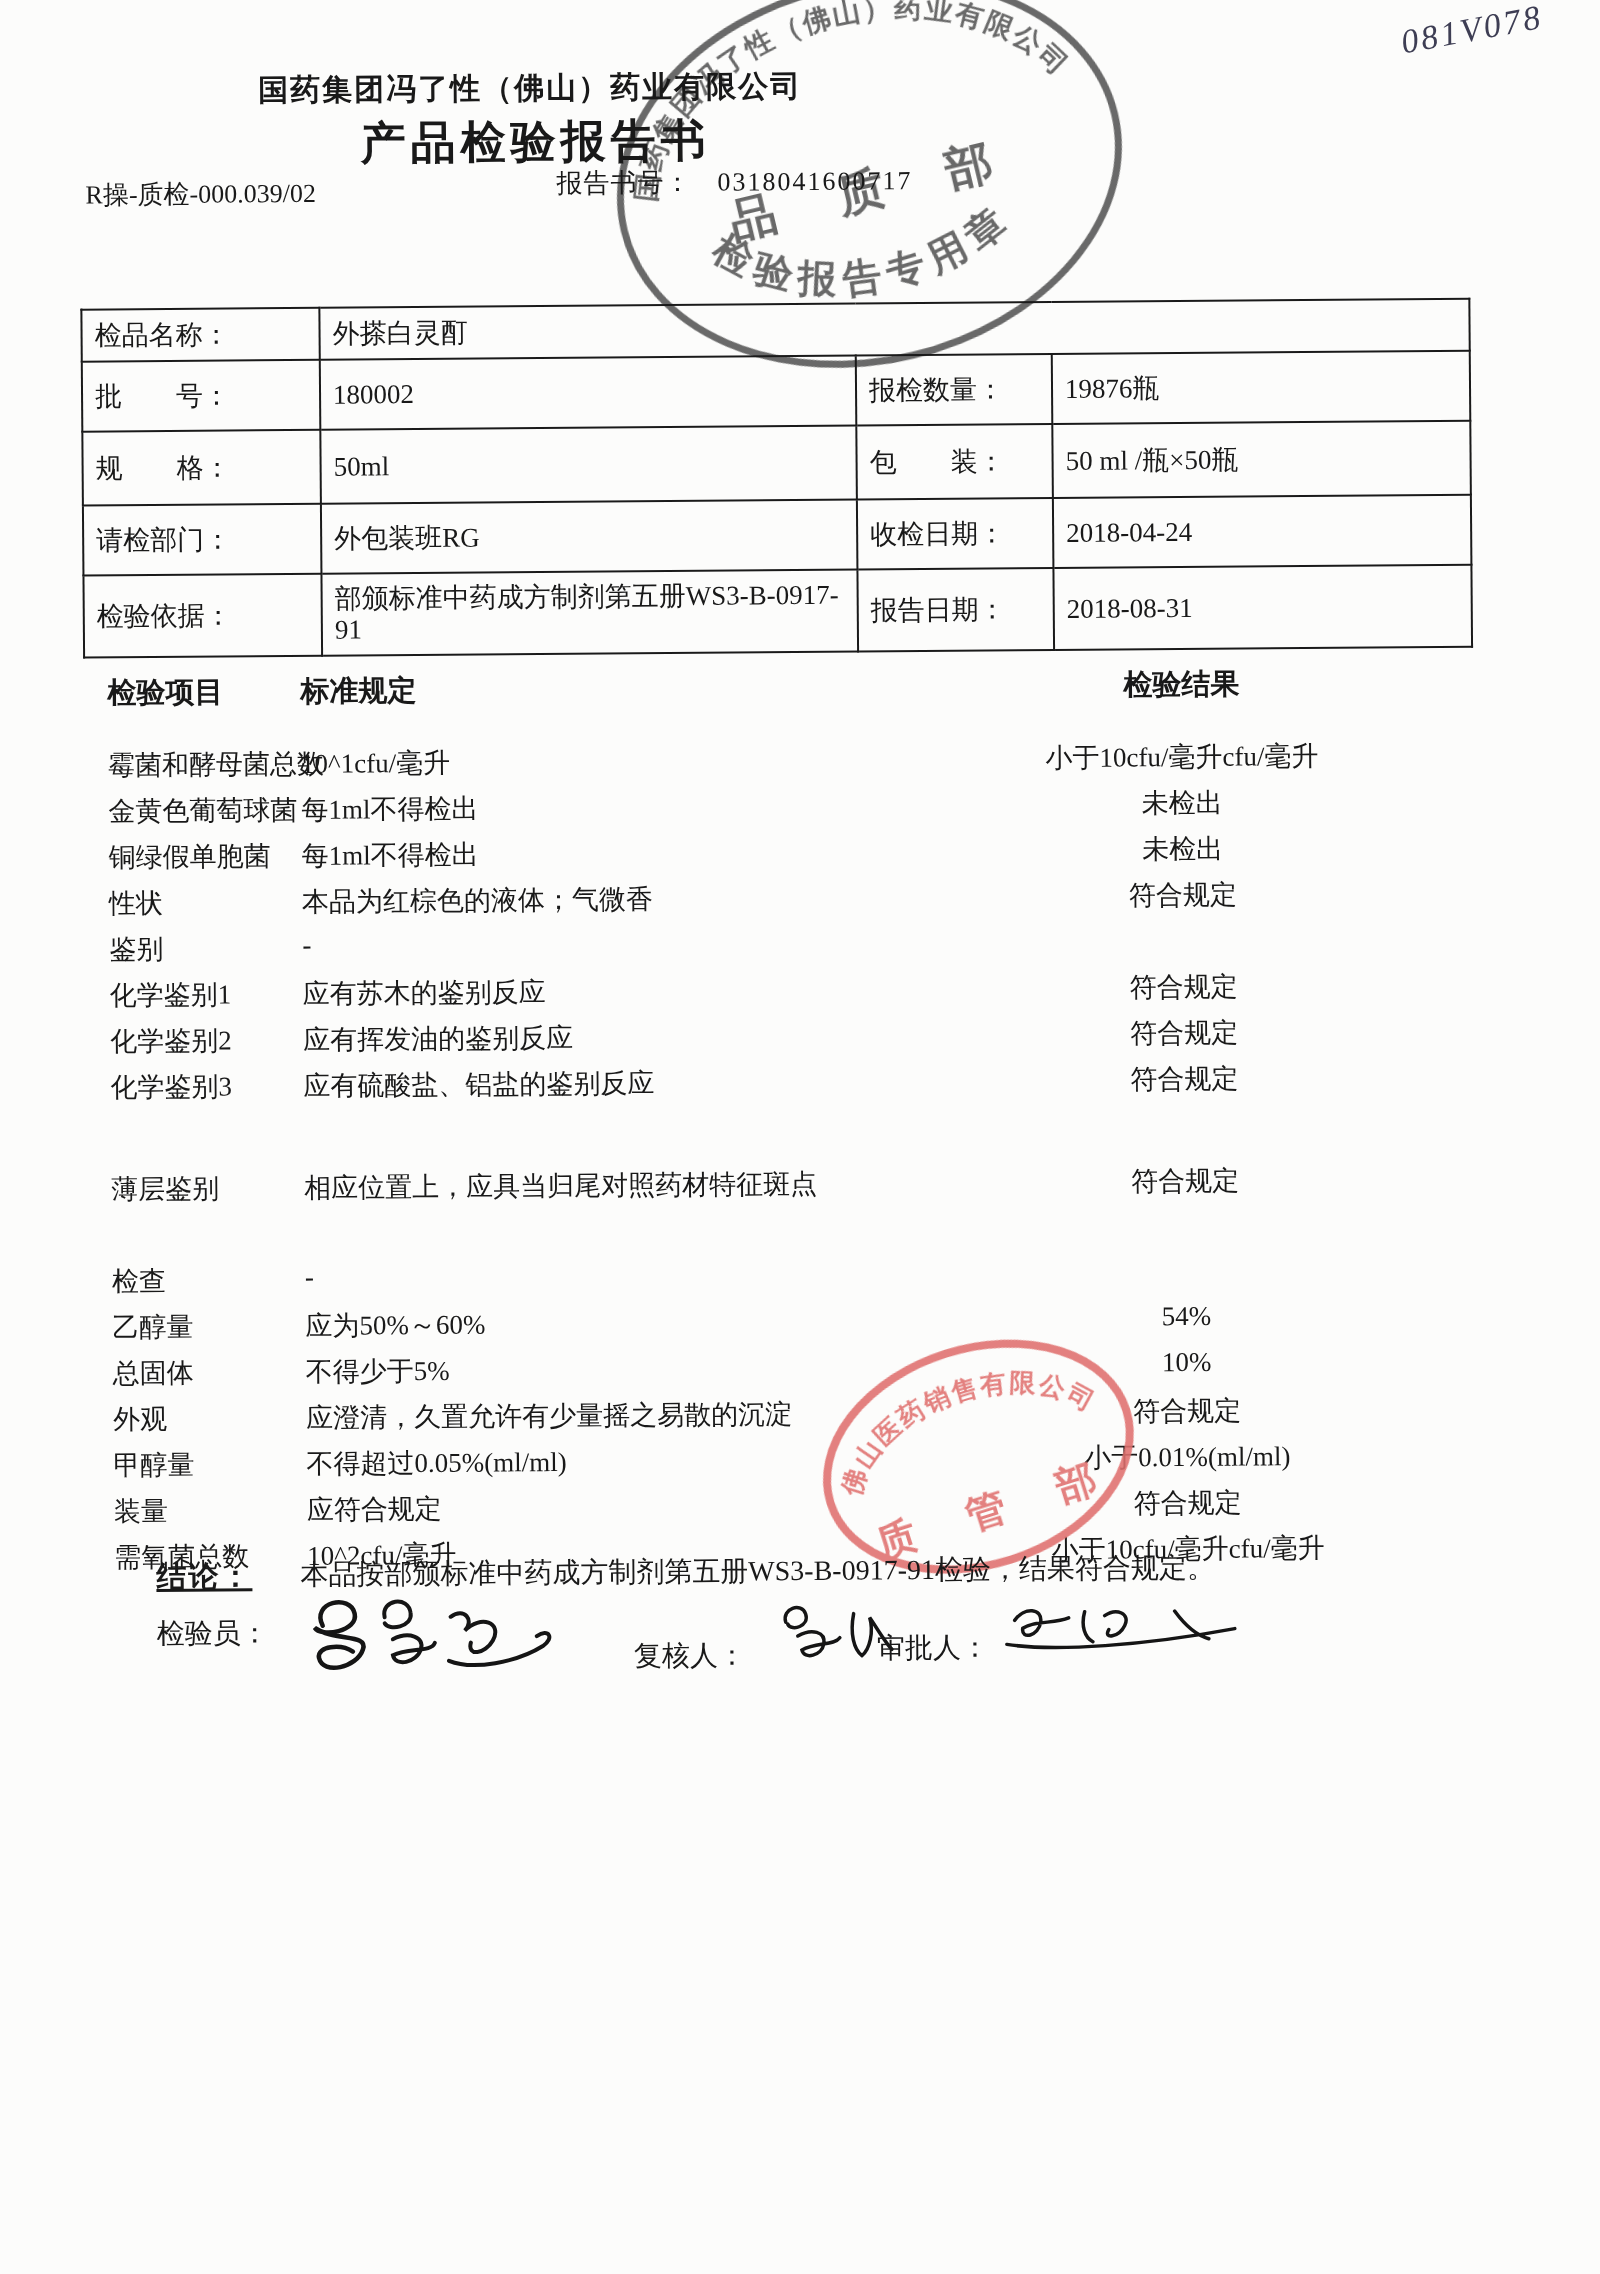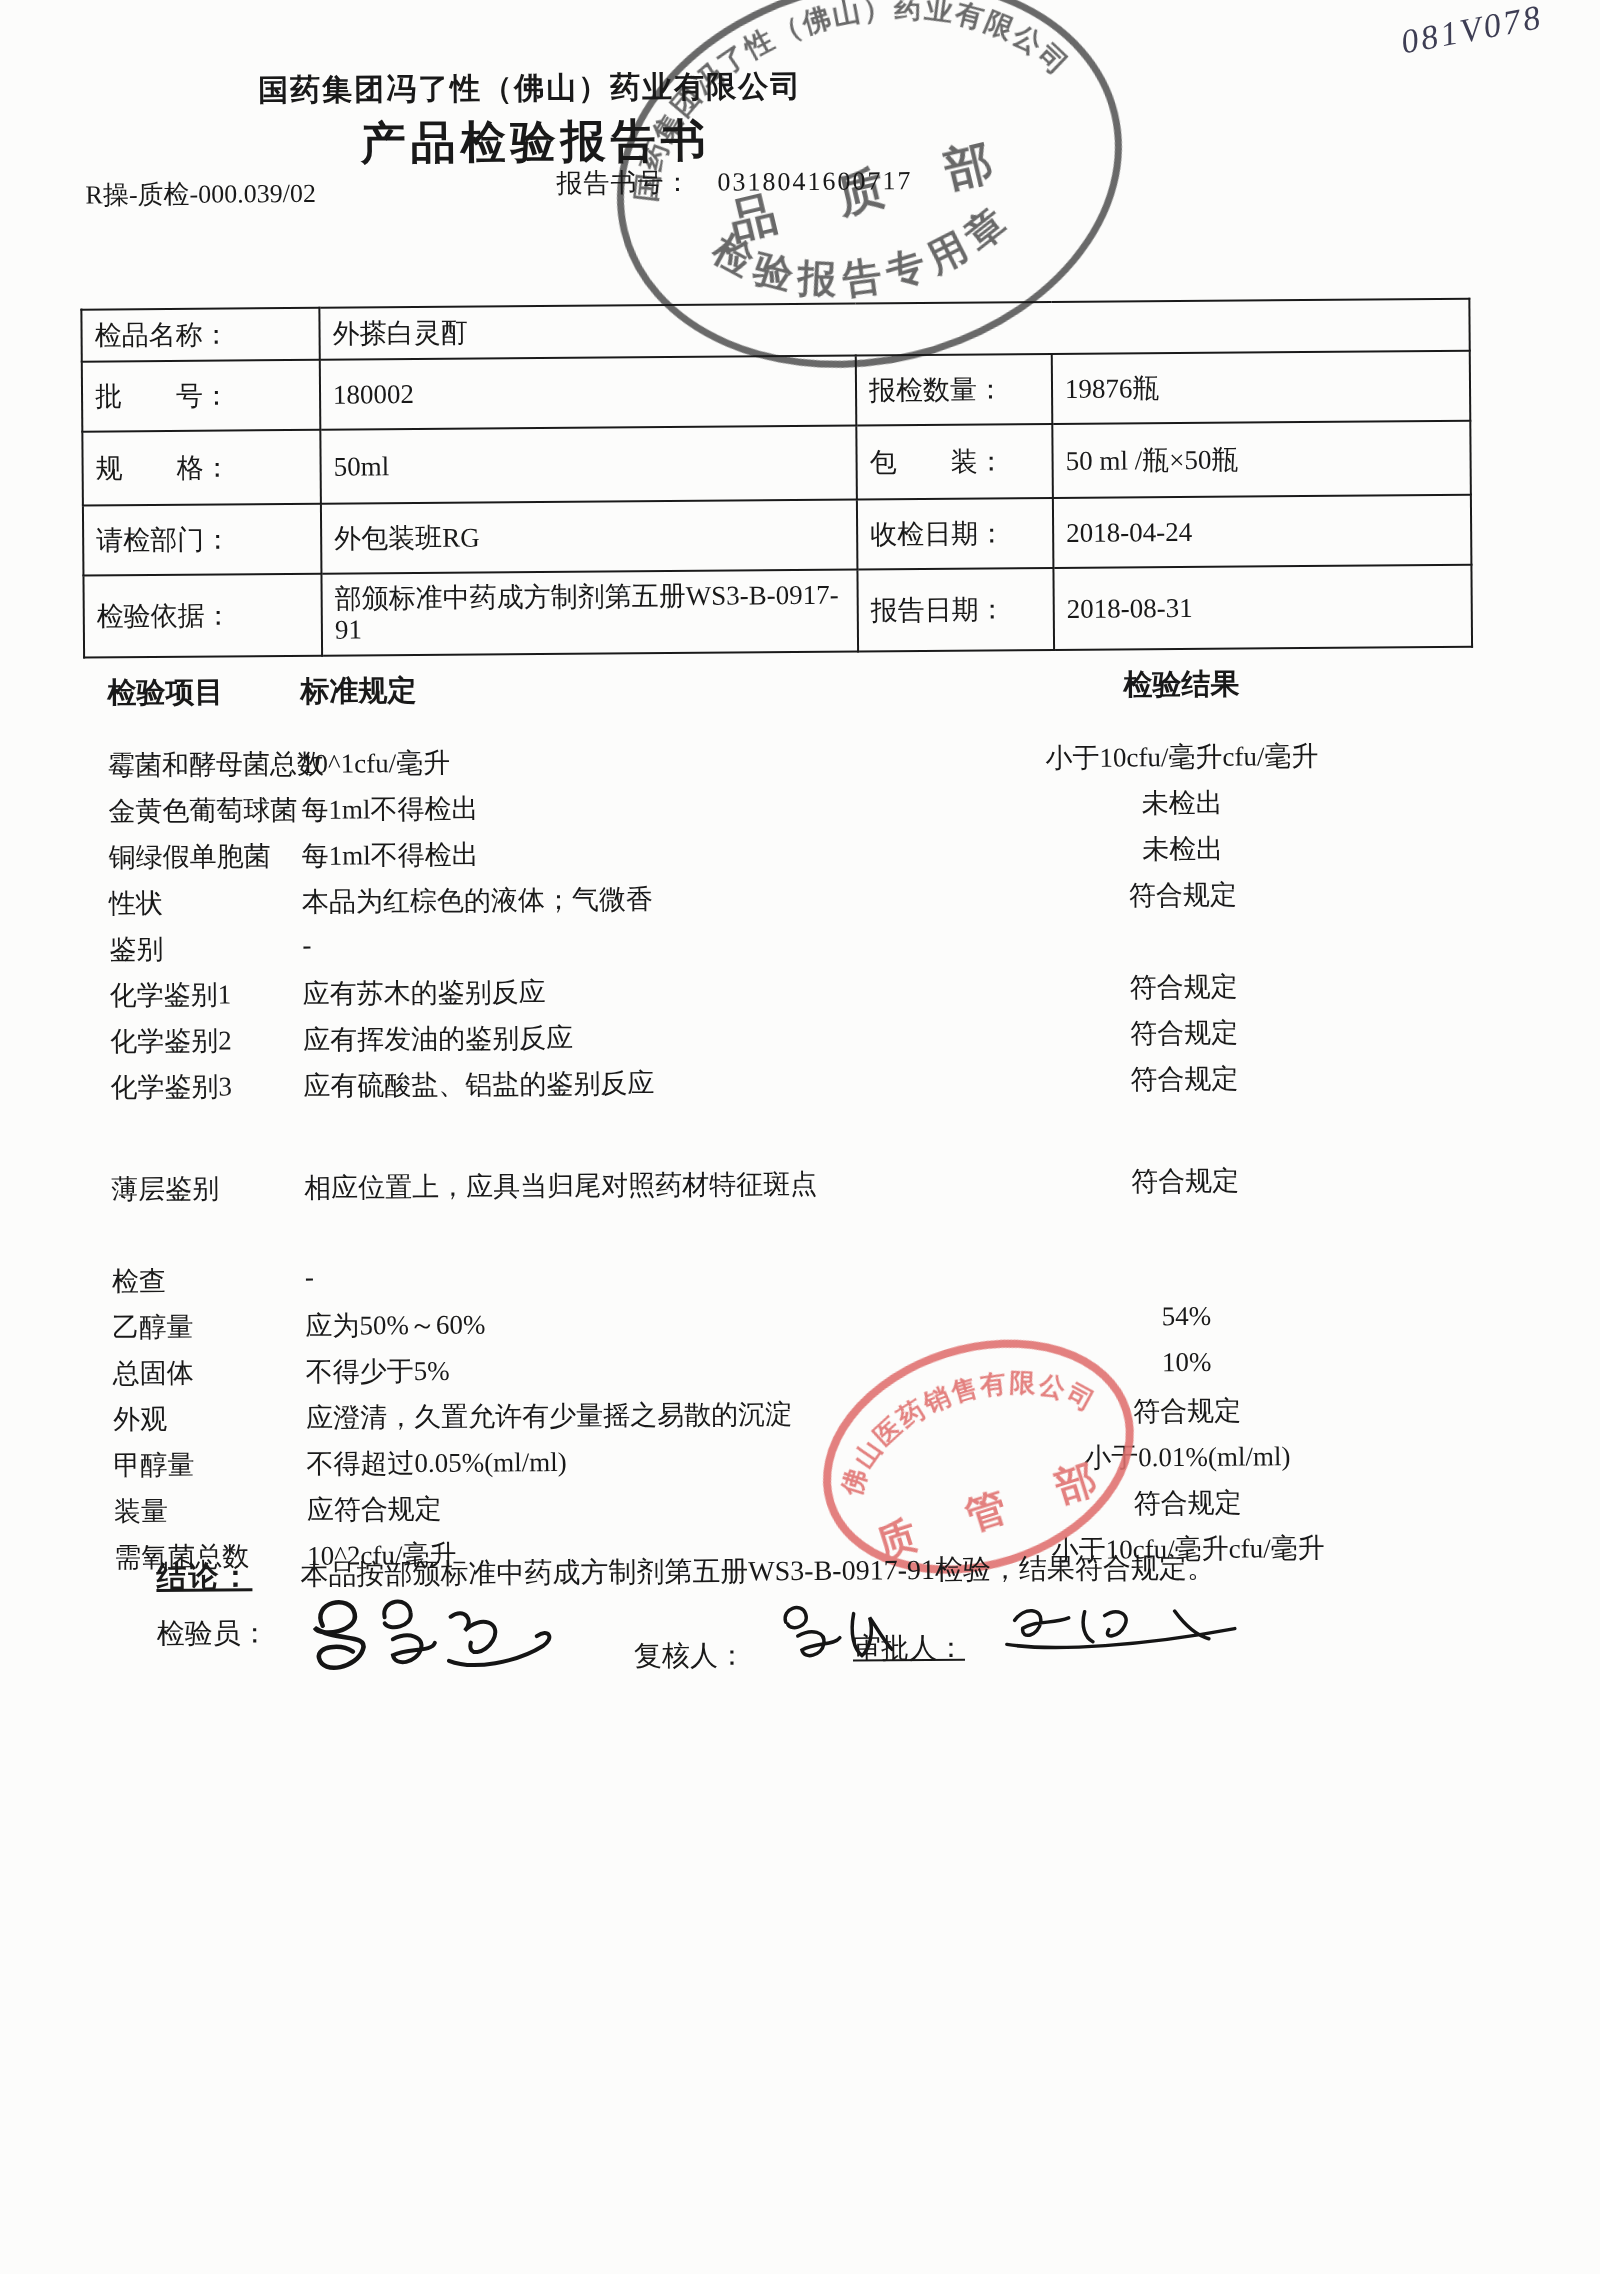--- a/index.html
+++ b/index.html
@@ -244,19 +244,19 @@
   <svg class="sig-svg" style="left:288px;top:1582px;" width="300" height="115" viewBox="0 0 300 115">
     <path stroke-width="4.5" d="M30 40 C18 16 58 8 62 28 C66 46 28 52 22 42 C42 56 76 48 70 64 C64 82 30 90 26 72 C24 60 48 58 60 66"></path>
     <path stroke-width="4" d="M92 32 C88 14 116 10 118 28 C120 42 96 46 92 38 M100 54 C116 46 132 52 128 64 C124 78 102 82 100 70 C116 62 138 68 142 58"></path>
     <path stroke-width="4" d="M158 32 C172 22 182 36 172 46 C188 30 210 38 200 56 C192 70 174 72 178 58 M156 76 C180 86 224 78 250 62 C262 54 256 44 244 52"></path>
   </svg>
   <div class="sig-label" style="left:592px;top:1636px;margin-left:37px;">复核人：</div>
   <svg class="sig-svg" style="left:763px;top:1592px;" width="135" height="80" viewBox="0 0 135 80">
     <path stroke-width="3.5" d="M18 30 C14 16 34 10 38 22 C42 34 24 40 20 32 M30 44 C44 36 58 40 56 52 C54 64 36 68 34 58 C48 50 66 54 72 46"></path>
     <path stroke-width="3.5" d="M86 22 C82 42 86 58 94 64 C102 58 106 40 102 26 C110 38 118 52 124 58"></path>
   </svg>
-  <div class="sig-label" style="left:848px;top:1630px;text-decoration:underline;">审批人：</div>
+  <div class="sig-label" style="left:872px;top:1630px;">审批人：</div>
   <svg class="sig-svg" style="left:988px;top:1588px;" width="260" height="80" viewBox="0 0 260 80">
     <path stroke-width="3.5" d="M22 34 C32 20 50 22 48 36 C46 50 28 54 30 42 C42 34 62 38 76 32 M92 26 C88 40 92 52 100 56 M112 30 C124 22 138 28 132 40 C126 52 110 54 116 44"></path>
     <path stroke-width="3.5" d="M14 58 C62 66 152 60 242 44 M182 26 C192 40 202 50 216 54"></path>
   </svg>
 
 </div>
 
 </body></html>

